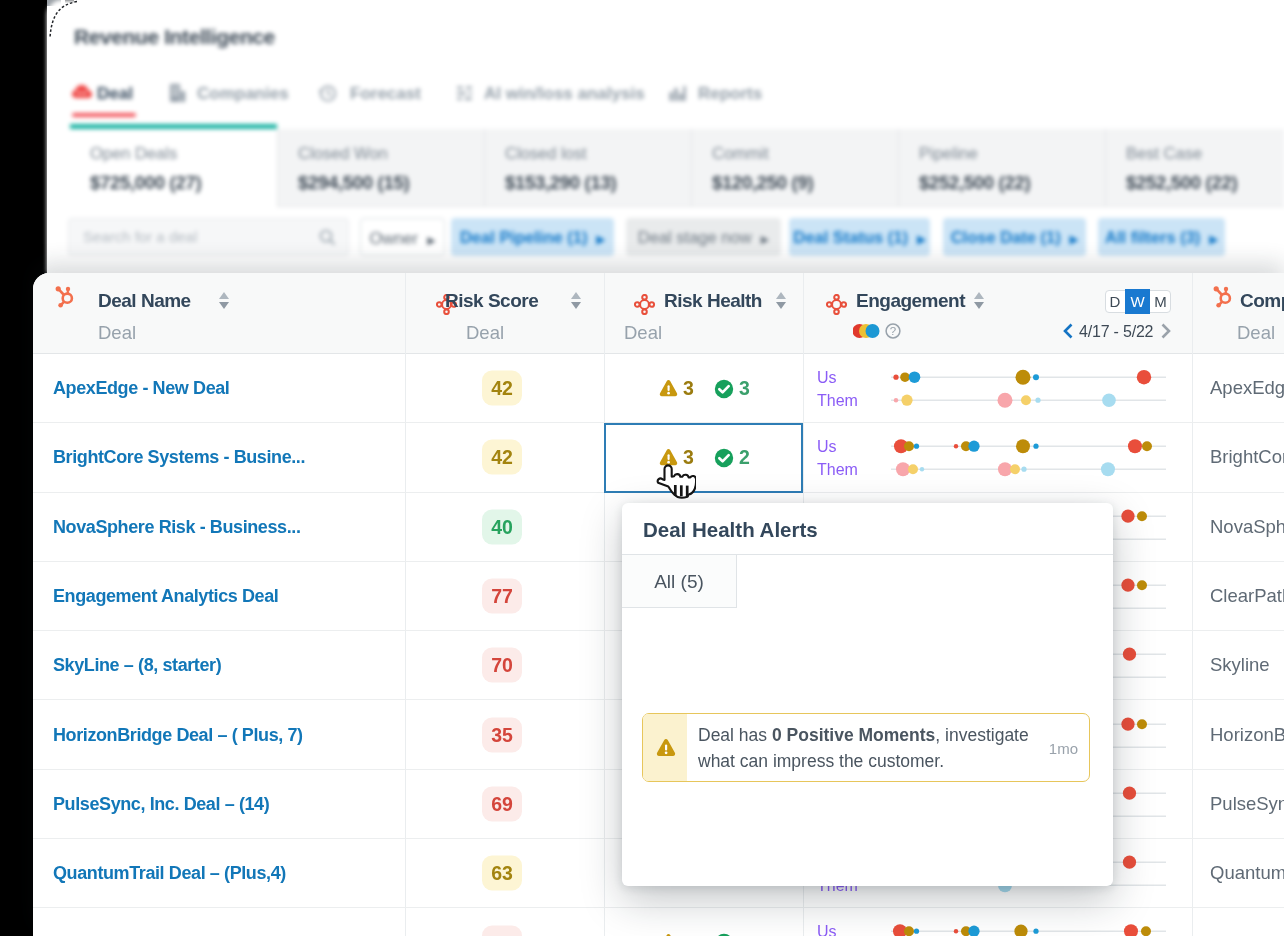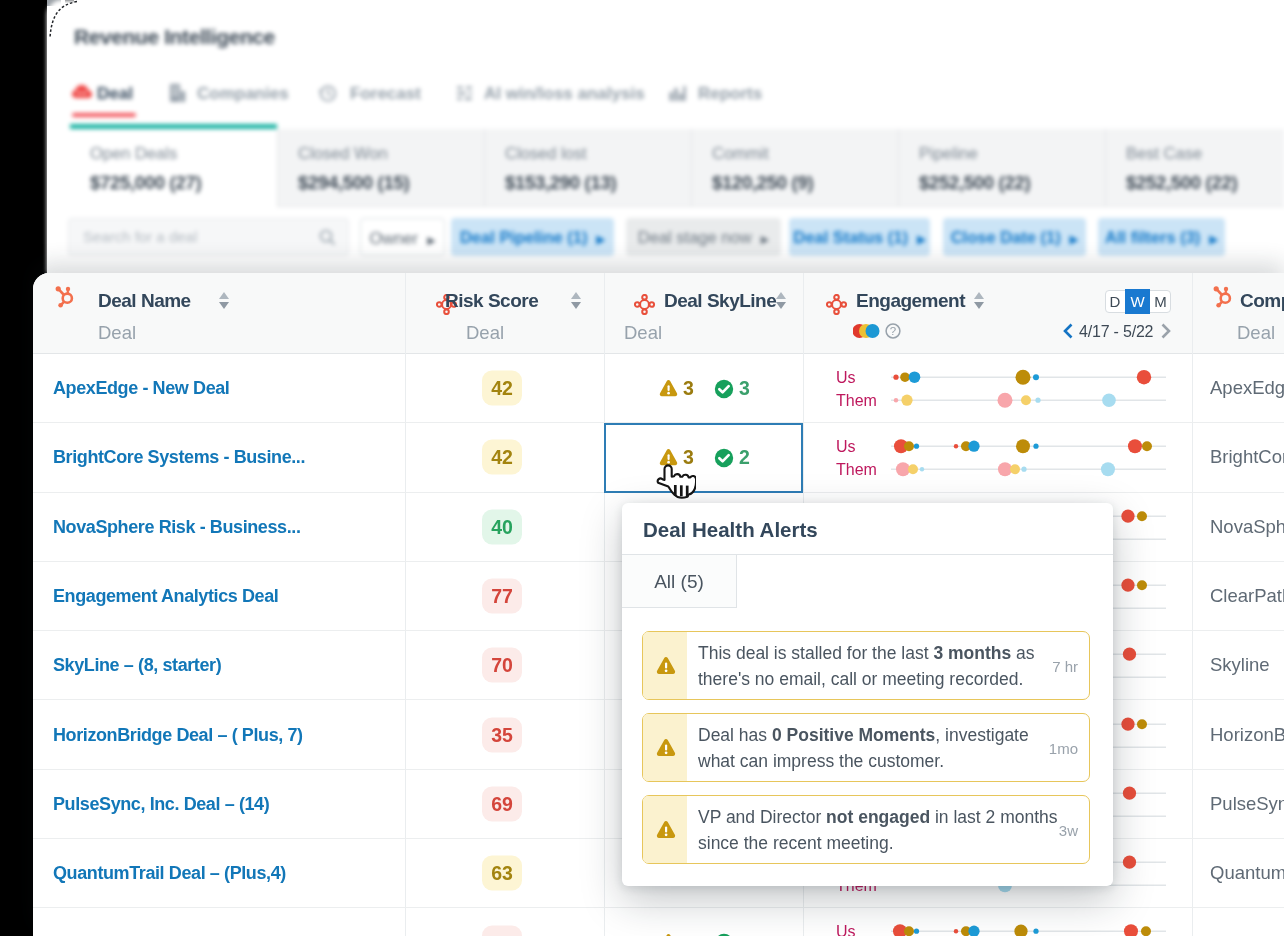--- a/index.html
+++ b/index.html
@@ -31,21 +31,21 @@
   border-top-left-radius:16px; border-bottom:1px solid #e3e6e8; }
 .vline { position:absolute; top:0; bottom:0; width:1px; background:#eaedef; }
 .htitle { position:absolute; top:17px; font-size:19px; font-weight:bold; color:#33475b; white-space:nowrap; letter-spacing:-0.5px; }
 .hsub { position:absolute; top:49px; font-size:18.5px; color:#97a2ac; }
 .trow { position:absolute; left:0; width:1251px; border-bottom:1px solid #eceeef; }
 .dname { position:absolute; left:20px; top:50%; transform:translateY(-50%); font-size:18px; letter-spacing:-0.4px;
   font-weight:bold; color:#1277b8; }
 .pill { position:absolute; left:449px; top:50%; transform:translateY(-50%); width:40px; height:35px;
   border-radius:10px; font-size:19.5px; font-weight:bold; text-align:center; line-height:35px; }
 .hnum { position:absolute; top:50%; transform:translateY(-50%); font-size:19.5px; font-weight:bold; }
-.uslab { position:absolute; left:803px; font-size:16px; color:#be185d; height:19px; line-height:19px; }
+.uslab { position:absolute; left:784px; font-size:16px; color:#8b5cf6; height:19px; line-height:19px; }
 .cname { position:absolute; left:1177px; top:50%; transform:translateY(-50%); font-size:18.5px; color:#5f6a75; white-space:nowrap; }
 .selcell { position:absolute; left:571px; top:150.3px; width:199px; height:69.3px;
   border:2px solid #2e7db5; z-index:5; }
 .popup { position:absolute; left:622px; top:503px; width:491px; height:383px; background:#fff;
   border-radius:6px; box-shadow:0 14px 40px rgba(20,30,40,.25), 0 2px 10px rgba(20,30,40,.12); z-index:30; }
 .ptitle { position:absolute; left:21px; top:15px; font-size:20.5px; font-weight:bold; color:#33475b; }
 .ptabs { position:absolute; left:0; top:51px; width:491px; height:53px; border-top:1px solid #e0e4e7; }
 .ptab { position:absolute; top:0; height:53px; font-size:19px; color:#4a5560; border-bottom:1px solid #e0e4e7; background:#fbfcfc; }
 .pcard { position:absolute; left:20px; width:448px; height:69px; border:1.5px solid #e7c65b; border-radius:7px; background:#fff; }
 .pstrip { position:absolute; left:0; top:0; bottom:0; width:44px; background:#fbf2cf; border-radius:5px 0 0 5px; }
@@ -183,21 +183,21 @@
     <div class="hsub" style="left:433px">Deal</div>
     <svg style="position:absolute;left:601px;top:21px" width="21" height="21" viewBox="0 0 22 22">
 <g fill="none" stroke="#e8503c" stroke-width="2.1">
 <rect x="6.4" y="6.4" width="9.2" height="9.2" rx="4.4"></rect>
 <circle cx="11" cy="3.4" r="2.4"></circle>
             <circle cx="11" cy="18.6" r="2.4"></circle>
 <circle cx="3.4" cy="11" r="2.4"></circle>
             <circle cx="18.6" cy="11" r="2.4"></circle>
           </g>
         </svg>
-    <div class="htitle" style="left:631px">Deal SkyLine</div>
+    <div class="htitle" style="left:631px">Risk Health</div>
     <div style="position:absolute;left:743px;top:19px;width:12px;height:18px">
 <div style="width:0;height:0;border-left:5.5px solid transparent;border-right:5.5px solid transparent;border-bottom:7px solid #aeb7bf"></div>
 <div style="width:0;height:0;margin-top:3px;border-left:5.5px solid transparent;border-right:5.5px solid transparent;border-top:7px solid #8f99a3"></div>
         </div>
     <div class="hsub" style="left:591px">Deal</div>
     <svg style="position:absolute;left:793px;top:21px" width="21" height="21" viewBox="0 0 22 22">
 <g fill="none" stroke="#e8503c" stroke-width="2.1">
 <rect x="6.4" y="6.4" width="9.2" height="9.2" rx="4.4"></rect>
 <circle cx="11" cy="3.4" r="2.4"></circle>
             <circle cx="11" cy="18.6" r="2.4"></circle>
@@ -425,49 +425,29 @@
         </svg>
       </div>
   <div class="selcell"></div>
 </div>
 
 <div class="popup">
   <div class="ptitle">Deal Health Alerts</div>
   <div class="ptabs">
     <div class="ptab" style="left:0;width:115px;border-right:1px solid #e0e4e7;text-align:center;line-height:53px">All (5)</div>
   </div>
-  <div class="pcard" style="top:128px">
-    <div class="pstrip"></div>
-        <svg style="position:absolute;left:12px;top:23px" width="22" height="22" viewBox="0 0 24 24">
-<path d="M10.1 3.4 L2.3 17.3 c-.9 1.6.3 3.5 2.1 3.5 h15.2 c1.8 0 3-1.9 2.1-3.5 L13.9 3.4 c-.9-1.5-3-1.5-3.8 0Z" fill="#c8980f"></path>
-<rect x="10.9" y="8.2" width="2.4" height="6.6" rx="1.2" fill="#fff"></rect>
-          <circle cx="12.1" cy="17.3" r="1.5" fill="#fff"></circle>
-        </svg>
-    <div class="ptext">This deal is stalled for the last <b>3 months</b> as<br>there's no email, call or meeting recorded.</div>
-    <div class="pts">7 hr</div>
-  </div>
   <div class="pcard" style="top:210px">
     <div class="pstrip"></div>
         <svg style="position:absolute;left:12px;top:23px" width="22" height="22" viewBox="0 0 24 24">
 <path d="M10.1 3.4 L2.3 17.3 c-.9 1.6.3 3.5 2.1 3.5 h15.2 c1.8 0 3-1.9 2.1-3.5 L13.9 3.4 c-.9-1.5-3-1.5-3.8 0Z" fill="#c8980f"></path>
 <rect x="10.9" y="8.2" width="2.4" height="6.6" rx="1.2" fill="#fff"></rect>
           <circle cx="12.1" cy="17.3" r="1.5" fill="#fff"></circle>
         </svg>
     <div class="ptext">Deal has <b>0 Positive Moments</b>, investigate<br>what can impress the customer.</div>
     <div class="pts">1mo</div>
-  </div>
-  <div class="pcard" style="top:292px">
-    <div class="pstrip"></div>
-        <svg style="position:absolute;left:12px;top:23px" width="22" height="22" viewBox="0 0 24 24">
-<path d="M10.1 3.4 L2.3 17.3 c-.9 1.6.3 3.5 2.1 3.5 h15.2 c1.8 0 3-1.9 2.1-3.5 L13.9 3.4 c-.9-1.5-3-1.5-3.8 0Z" fill="#c8980f"></path>
-<rect x="10.9" y="8.2" width="2.4" height="6.6" rx="1.2" fill="#fff"></rect>
-          <circle cx="12.1" cy="17.3" r="1.5" fill="#fff"></circle>
-        </svg>
-    <div class="ptext">VP and Director <b>not engaged</b> in last 2 months<br>since the recent meeting.</div>
-    <div class="pts">3w</div>
   </div>
 </div>
 
 <svg style="position:absolute;left:655px;top:463px;z-index:40" width="41" height="41" viewBox="0 0 41 41">
 <path d="M9.5 17 V6 A3.6 3.6 0 0 1 16.7 6 V13.6 l2.4-.4 a3.3 3.3 0 0 1 6.3 .6 l2-.2 a3.3 3.3 0 0 1 6.2 .8 l1.7 0 a3.1 3.1 0 0 1 5.7 1.4 c.3 3.6-.1 7.3-1.3 10.2 c-1.1 2.8-3.1 4.9-6.1 5.6 l-1.1 2.2 c-4.9 1.6-10.3 .9-13.1-2.2 c-2.6-2.2-4.6-5.3-6.1-8 L3.1 19.8 c-1.5-2.9 1.6-5.6 4.3-3.6 Z" fill="#fff" stroke="#141414" stroke-width="2.1" stroke-linejoin="round"></path>
 <g stroke="#141414" stroke-width="2.7" stroke-linecap="butt">
         <line x1="20.3" y1="22" x2="20.3" y2="33"></line>
         <line x1="26.3" y1="22.3" x2="26.3" y2="33.3"></line>
         <line x1="32.2" y1="22.6" x2="32.2" y2="33.6"></line>
       </g>

